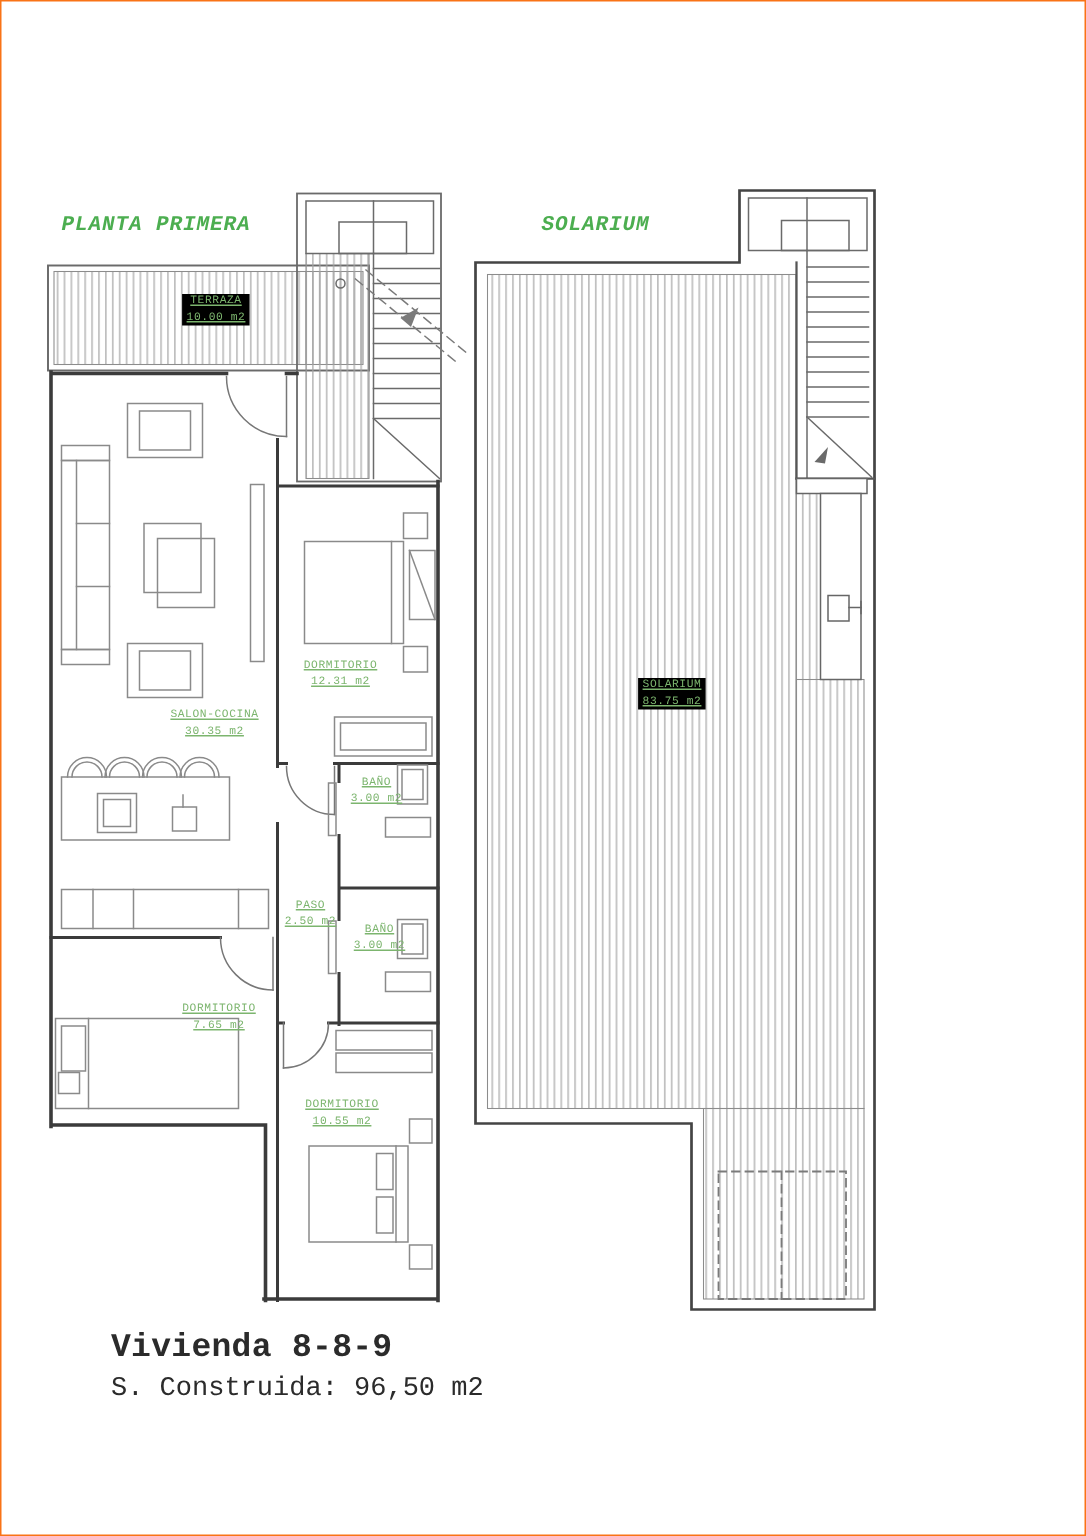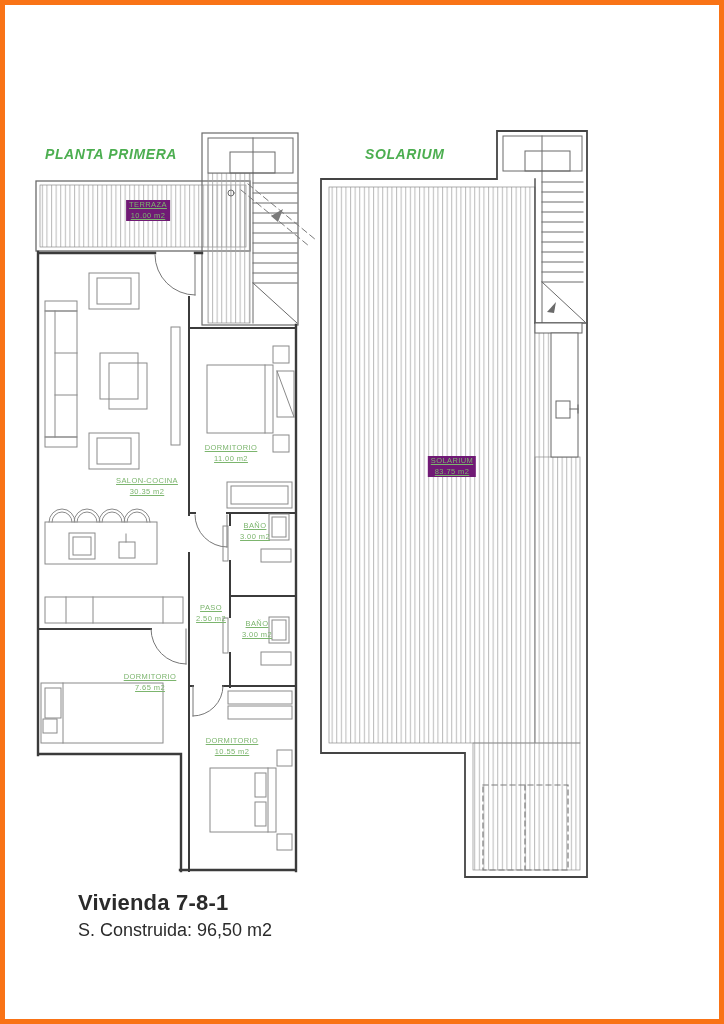--- a/index.html
+++ b/index.html
@@ -1,32 +1,32 @@
 <!DOCTYPE html>
 <html><head>
 <meta charset="utf-8">
 <style>
   html,body{margin:0;padding:0;background:#e8e8e8;}
   .page{
     position:relative;width:724px;height:1024px;margin:0 auto;
-    background:#ffffff;border:5px solid #f97316;box-sizing:border-box;
-    font-family:Liberation Sans, sans-serif;overflow:hidden;
+    background:#ffffff;border:1px solid #f97316;box-sizing:border-box;
+    font-family:Liberation Mono, monospace;overflow:hidden;
   }
   svg{position:absolute;left:0;top:0;}
   .plan-title{
     position:absolute;font-size:14px;font-weight:bold;font-style:italic;
     letter-spacing:.6px;color:#4cae50;white-space:nowrap;
   }
   .room-label{
     position:absolute;transform:translateX(-50%);text-align:center;
     font-size:7.5px;line-height:10.5px;color:#7cb56e;letter-spacing:.4px;
     white-space:nowrap;
   }
   .room-label span{display:block;text-decoration:underline;text-underline-offset:1px;}
-  .on-hatch{background:#701a75;padding:0 3px;}
+  .on-hatch{background:#000000;padding:0 3px;}
   .footer{
     position:absolute;left:73px;top:884px;color:#2b2b2b;
   }
   .footer .f-title{font-size:22px;font-weight:bold;line-height:28px;letter-spacing:.2px;}
   .footer .f-line{font-size:18px;line-height:26px;text-align:center;}
 </style>
 </head>
 <body>
 
 <div class="page">
@@ -214,21 +214,21 @@
 
   <div class="plan-title" style="left:40px;top:141px;">PLANTA PRIMERA</div>
   <div class="plan-title" style="left:360px;top:141px;">SOLARIUM</div>
 
   <div class="room-label on-hatch" style="left:143px;top:195px;">
     <span>TERRAZA</span>
     <span>10.00 m2</span>
   </div>
   <div class="room-label" style="left:226px;top:438px;">
     <span>DORMITORIO</span>
-    <span>11.00 m2</span>
+    <span>12.31 m2</span>
   </div>
   <div class="room-label" style="left:97px;top:471px;margin-left:45px;">
     <span>SALON-COCINA</span>
     <span>30.35 m2</span>
   </div>
   <div class="room-label" style="left:250px;top:516px;">
     <span>BAÑO</span>
     <span>3.00 m2</span>
   </div>
   <div class="room-label" style="left:206px;top:598px;">
@@ -246,17 +246,17 @@
   <div class="room-label" style="left:227px;top:731px;">
     <span>DORMITORIO</span>
     <span>10.55 m2</span>
   </div>
   <div class="room-label on-hatch" style="left:447px;top:451px;">
     <span>SOLARIUM</span>
     <span>83.75 m2</span>
   </div>
 
   <div class="footer">
-    <div class="f-title">Vivienda 7-8-1</div>
+    <div class="f-title">Vivienda 8-8-9</div>
     <div class="f-line">S. Construida: 96,50 m2</div>
   </div>
 
 </div>
 
 </body></html>

